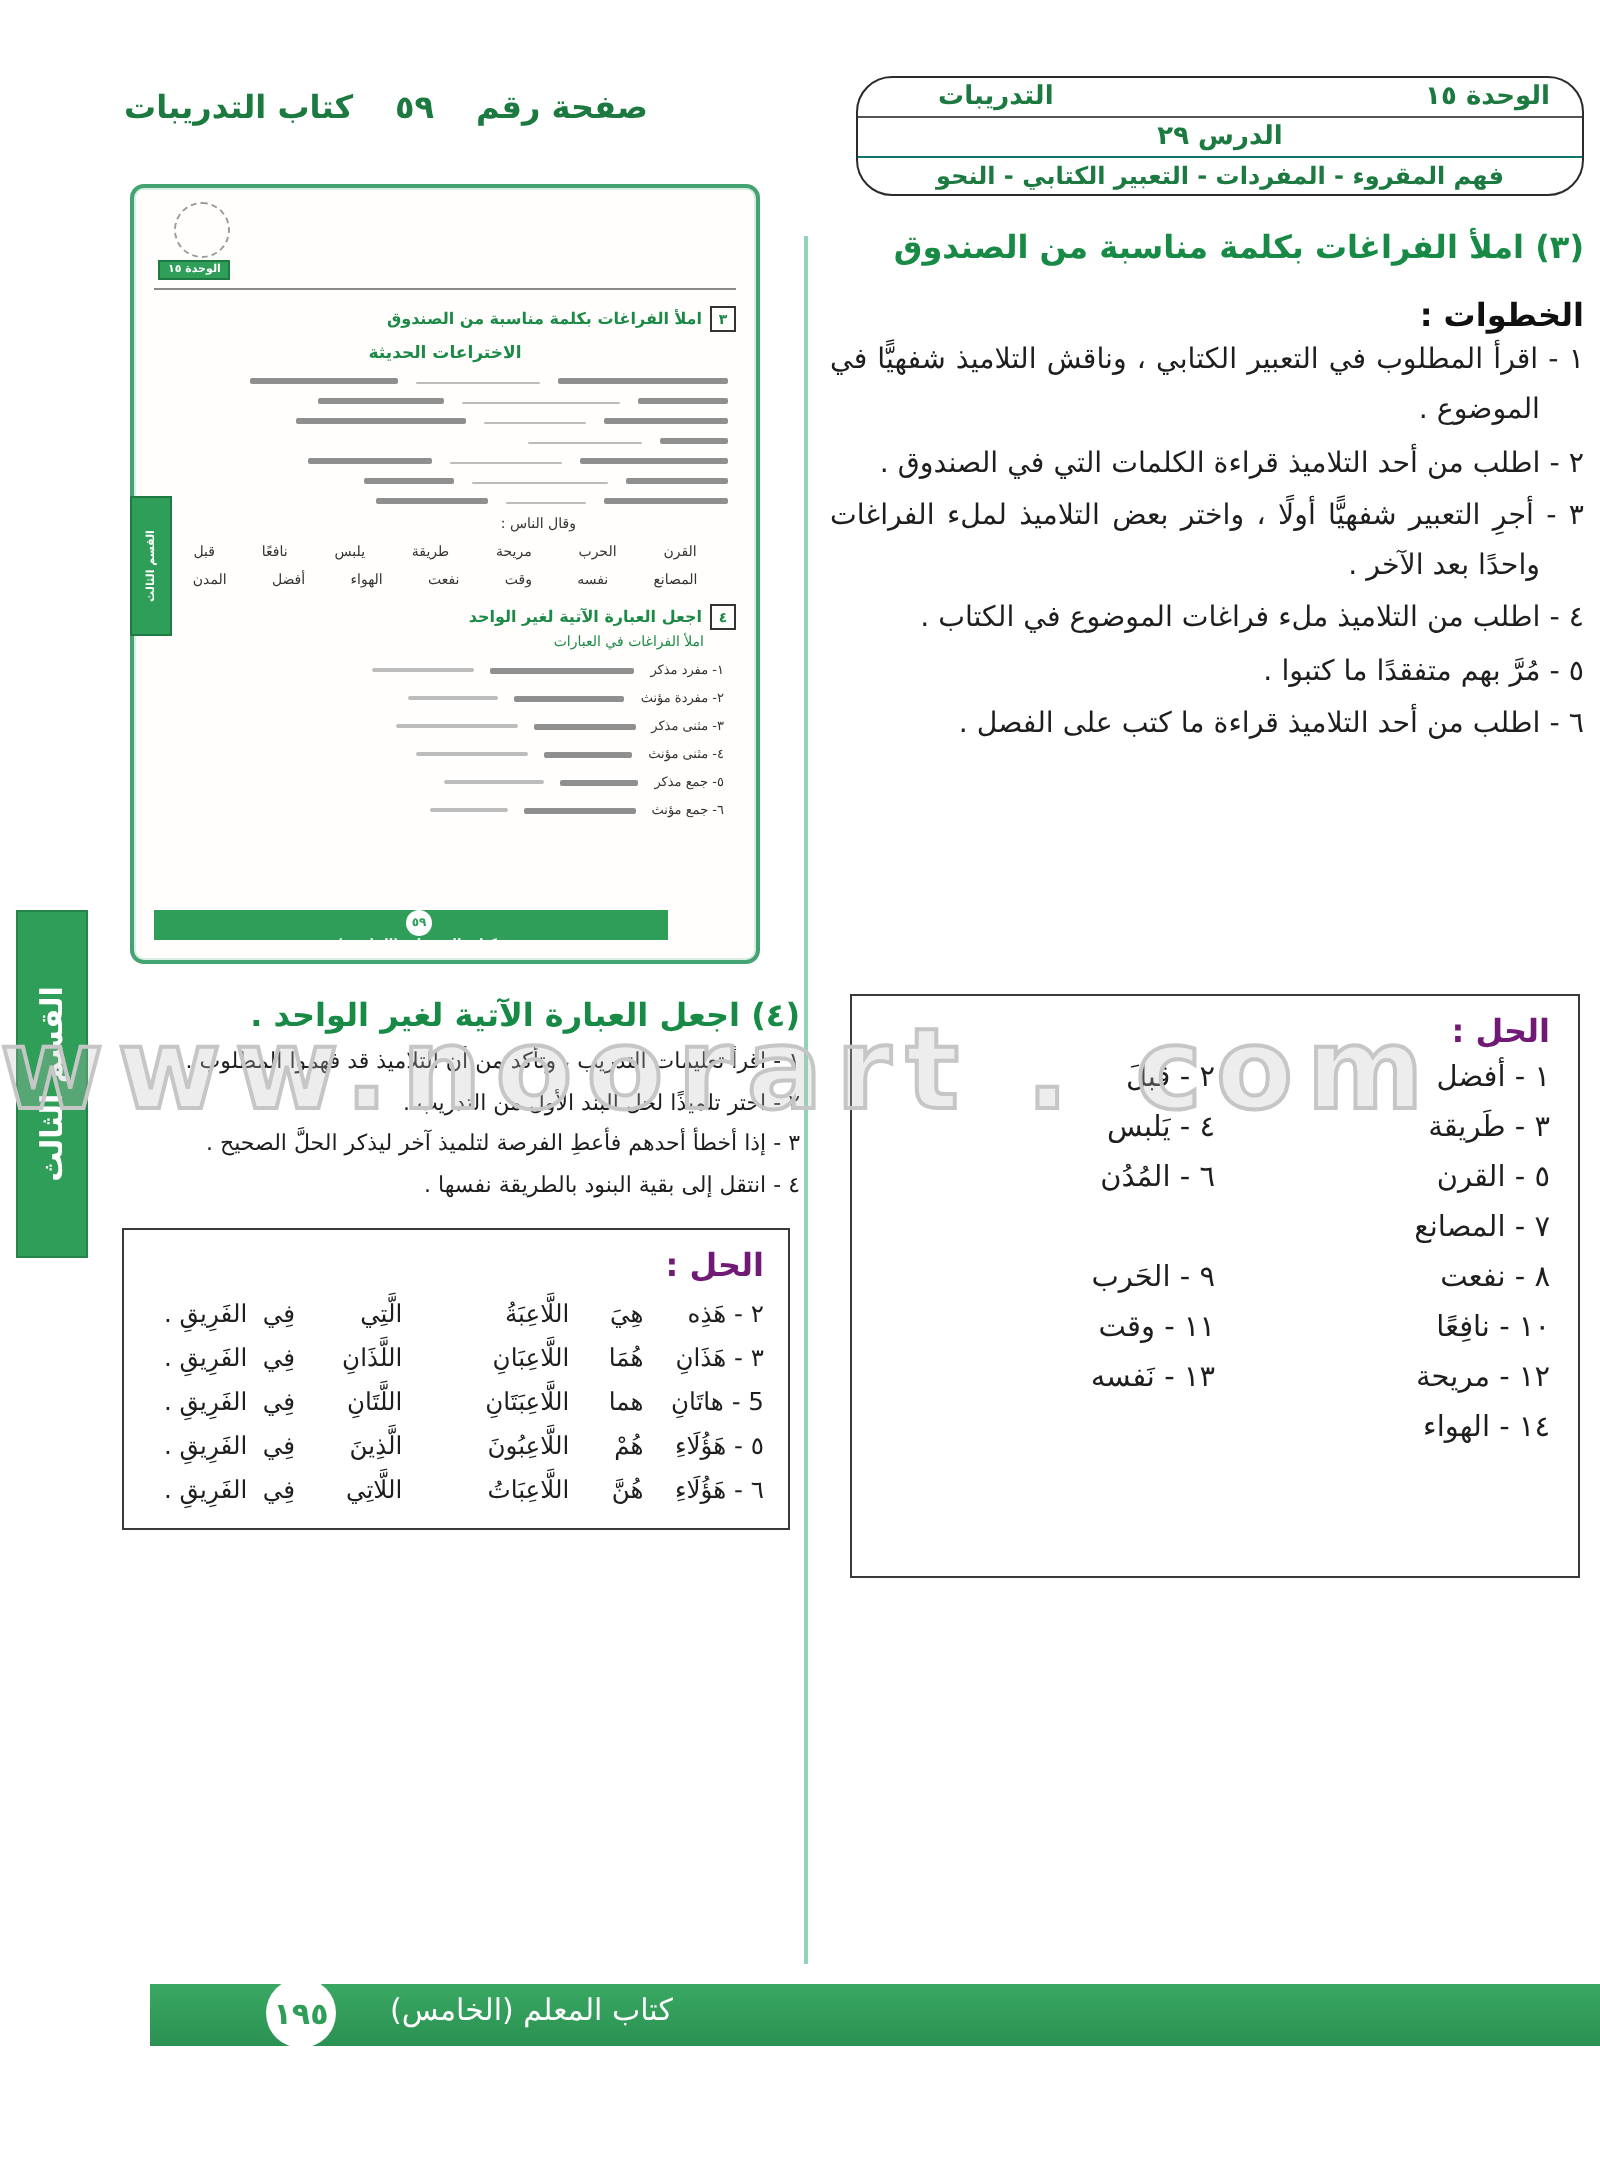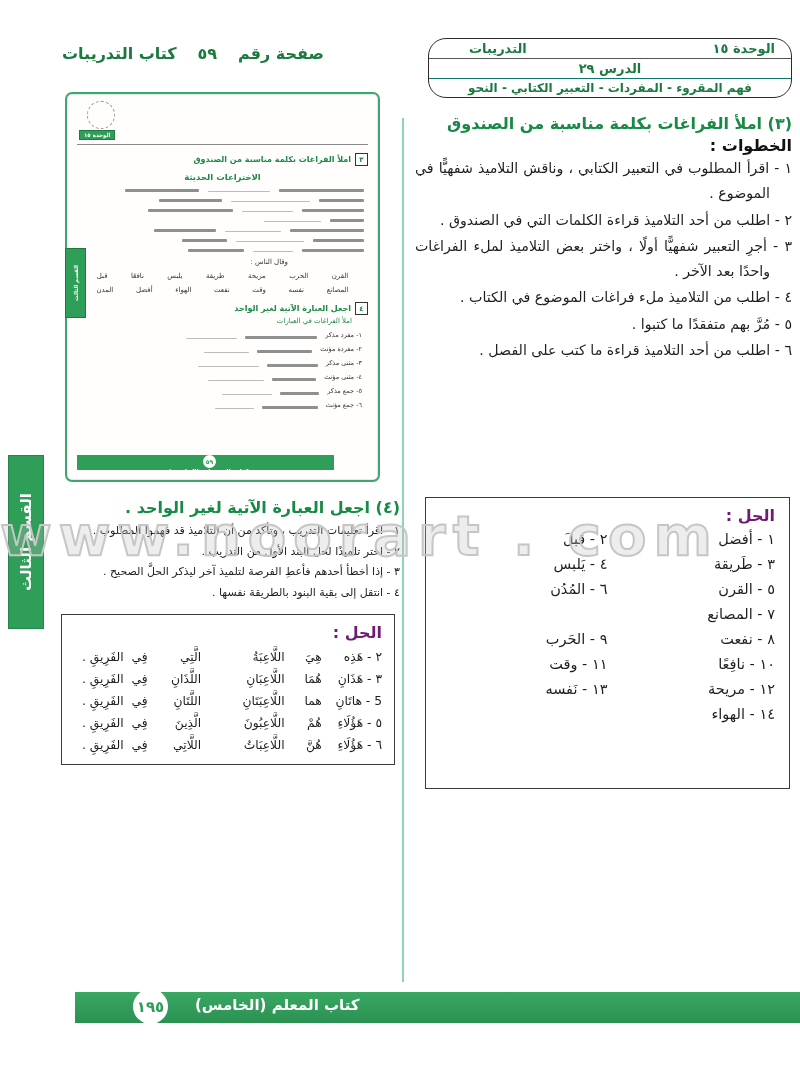--- a/index.html
+++ b/index.html
@@ -12,21 +12,21 @@
             border-radius:18px;background:#fff;font-size:13px;color:#1c7a40;font-weight:bold;}
   .unit-box .row{padding:2px 16px;text-align:center;}
   .unit-box .row1{display:flex;justify-content:space-between;border-bottom:1px solid #555;padding-left:40px;}
   .unit-box .row2{border-bottom:1px solid #0f766e;}
   .unit-box .row3{font-size:12px;}
   
   .v-divider{position:absolute;left:402px;top:118px;width:2px;height:864px;background:#8fd4b5;}
   
   .col-right{position:absolute;left:415px;top:112px;width:377px;}
   .ex-title{color:#178a45;font-weight:bold;font-size:16px;line-height:1.5;}
-  .steps-label{font-weight:bold;font-size:16px;color:#111;margin-top:0;}
+  .steps-label{font-weight:bold;font-size:16px;color:#111;margin-top:12px;}
   .steps .step{font-size:14.2px;line-height:1.78;text-align:justify;color:#1e1e1e;
                padding-right:22px;text-indent:-22px;margin-top:1px;}
   .sol-box-right{position:absolute;left:425px;top:497px;width:335px;min-height:272px;
                  border:1.6px solid #3a3a3a;padding:8px 14px 10px;background:transparent;}
   .sol-label{color:#701a75;font-weight:bold;font-size:16px;}
   .sol-grid{display:grid;grid-template-columns:1fr 1fr;row-gap:9px;margin-top:6px;
             font-size:14.5px;color:#1e1e1e;}
   
   .col-left{position:absolute;left:55px;top:92px;width:345px;}
   
@@ -44,21 +44,21 @@
   .mini-num{width:11px;height:11px;border:1px solid #333;display:inline-flex;align-items:center;
             justify-content:center;font-size:7px;color:#178a45;font-weight:bold;flex:0 0 auto;}
   .mini-ex-title{color:#1c8a46;font-size:8px;font-weight:bold;}
   .mini-subtitle{text-align:center;color:#1c8a46;font-size:8.5px;font-weight:bold;margin-top:6px;}
   .mrow{display:flex;gap:9px;margin:7px 14px 0;align-items:flex-end;}
   .mseg{height:3px;background:#6a6a6a;border-radius:1px;opacity:.75;}
   .mseg.blank{height:1.5px;background:#a5a5a5;}
   .people-said{font-size:7px;color:#333;margin:6px 90px 0 0;}
   .wb-row{display:flex;justify-content:space-around;margin:6px 18px 0;font-size:7px;color:#333;}
   .mini-ex4-sub{color:#1c8a46;font-size:7px;font-weight:normal;margin:2px 26px 0;}
-  .mini4-row{display:flex;gap:8px;align-items:flex-end;margin:6px 16px 0;}
+  .mini4-row{display:flex;gap:8px;align-items:center;margin:6px 16px 0;}
   .mini4-label{font-size:6.5px;color:#333;flex:0 0 auto;}
   .mini-footer{position:absolute;bottom:10px;left:10px;right:44px;height:15px;background:#2f9e58;
                display:flex;flex-direction:column;align-items:center;direction:ltr;}
   .mini-footer .circ{width:13px;height:13px;border-radius:50%;background:#fff;color:#2f9e58;
                      font-size:6px;font-weight:bold;display:flex;align-items:center;justify-content:center;
                      margin-left:8px;flex:0 0 auto;}
   .mini-footer .txt{color:#fff;font-size:6.5px;font-weight:bold;margin-left:6px;direction:rtl;}
   
   .ex4-head{margin-top:14px;}
   .col-left .steps .step{font-size:11px;}
@@ -74,21 +74,21 @@
   .watermark{position:absolute;top:503px;left:0;width:800px;direction:ltr;
              font-family:"DejaVu Sans",sans-serif;font-size:56px;font-weight:bold;
              color:rgba(190,190,190,.28);-webkit-text-stroke:2px #c6c6c6;
              letter-spacing:7px;z-index:20;pointer-events:none;}
   
   .footer-bar{position:absolute;left:75px;top:992px;width:725px;height:31px;
               background:linear-gradient(#3aa863,#2a9152);z-index:2;}
   .footer-bar .circ{position:absolute;left:58px;top:-3px;width:35px;height:35px;background:#fff;
                     border-radius:50%;display:flex;align-items:center;justify-content:center;
                     color:#2f9e58;font-size:15px;font-weight:bold;}
-  .footer-bar .txt{position:absolute;left:120px;top:4px;color:#fff;font-size:15px;font-weight:bold;}
+  .footer-bar .txt{position:absolute;left:120px;top:4px;color:#fff;font-size:15px;font-weight:normal;}
 </style>
 </head>
 <body>
 
 <div class="page">
 
   <div class="wb-ref">
     <span>صفحة رقم</span>
     <span>٥٩</span>
     <span>كتاب التدريبات</span>

